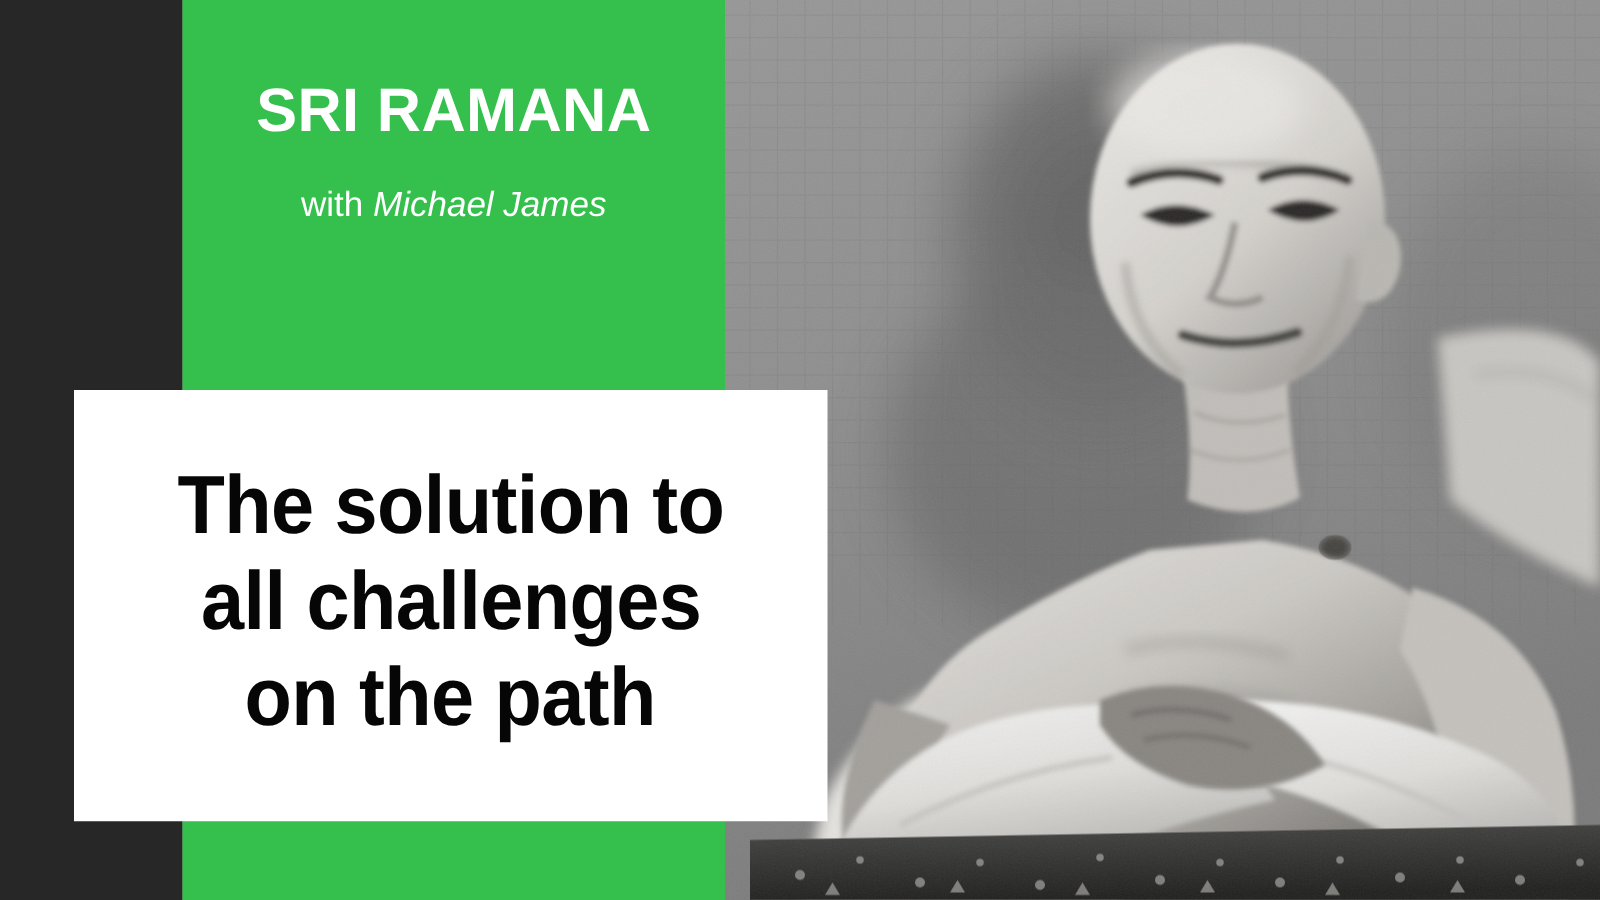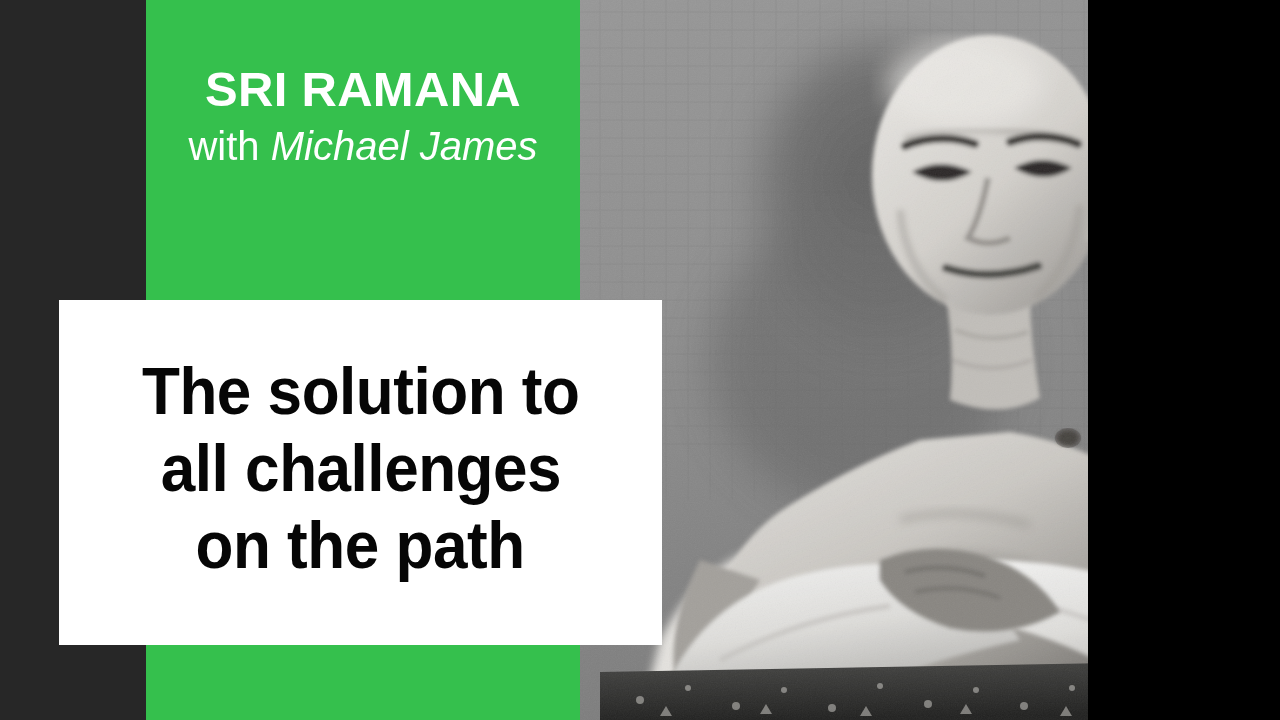--- a/index.html
+++ b/index.html
@@ -2,21 +2,21 @@
 <html><head>
 <meta charset="utf-8">
 <style>
   html, body {
     margin: 0;
     padding: 0;
     background: #000;
   }
   #thumbnail {
     position: relative;
-    width: 1088px;
+    width: 1280px;
     height: 720px;
     overflow: hidden;
     background: #d946ef;
     font-family: "Liberation Sans", sans-serif;
   }
 
   
   .photo-layer {
     position: absolute;
     left: 0; top: 0;
@@ -60,33 +60,33 @@
   .brand-line {
     display: block;
     font-size: 49px;
     font-weight: 700;
     line-height: 1.28;
     letter-spacing: 0.3px;
     white-space: nowrap;
   }
   .brand-sub {
     display: block;
-    margin-top: 3px;
-    font-size: 40px;
+    margin-top: 28px;
+    font-size: 28px;
     font-weight: 300;
     line-height: 1.1;
     white-space: nowrap;
   }
   .brand-sub .sub-with { font-style: normal; }
   .brand-sub .sub-name { font-style: italic; }
 
   
   .title-card {
     position: absolute;
-    left: 59px; top: 300px;
+    left: 59px; top: 312px;
     width: 603px; height: 345px;
     background: #ffffff;
     display: flex;
     flex-direction: column;
     align-items: center;
     justify-content: center;
     box-sizing: border-box;
     padding: 6px 18px 14px 18px;
   }
   .title-line {

